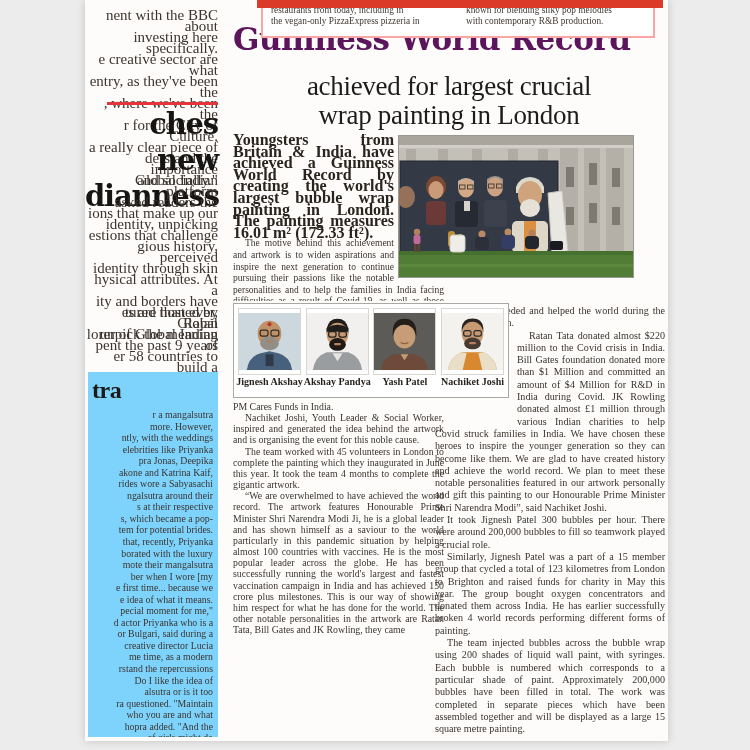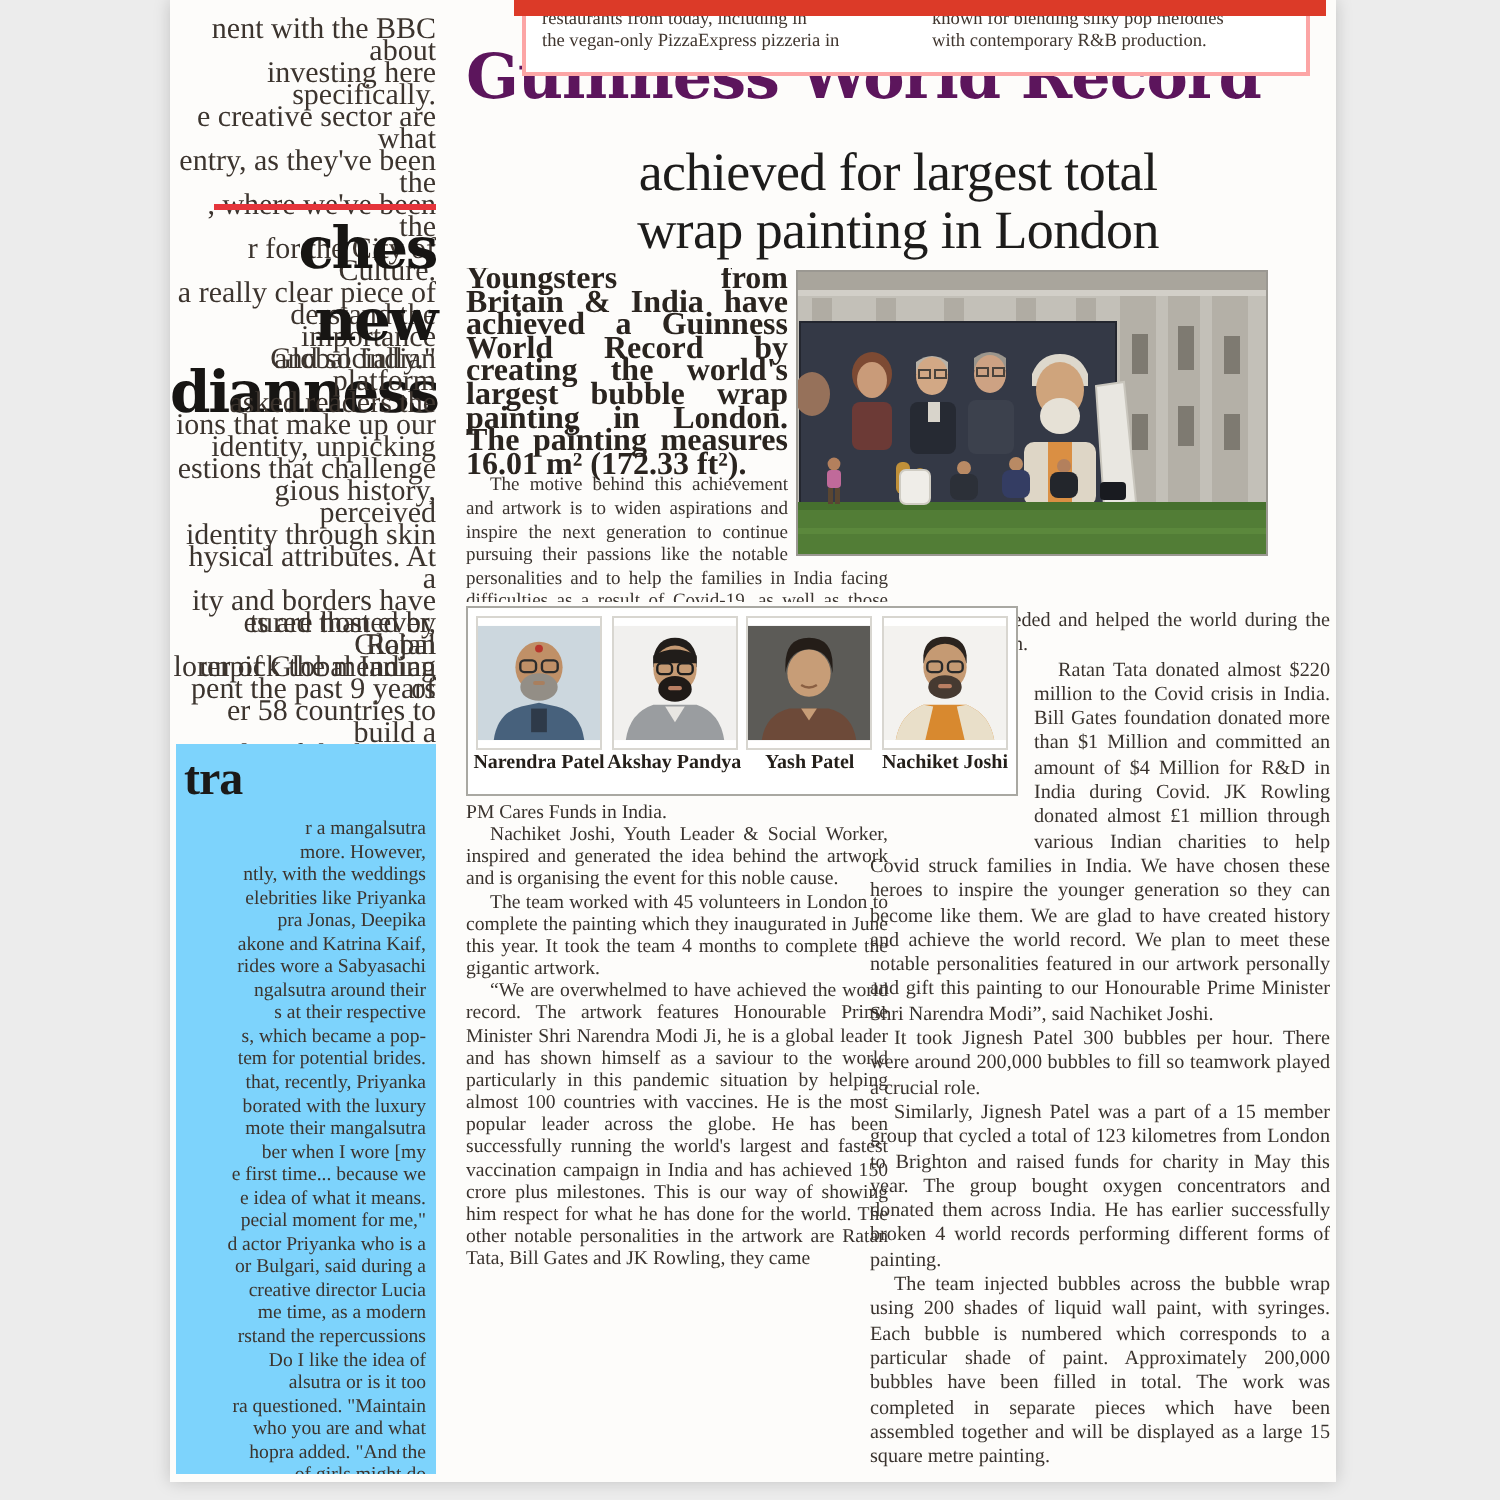--- a/index.html
+++ b/index.html
@@ -64,21 +64,21 @@
 
     <div class="ticker"></div>
     <div class="topbox">
       <p class="tb-col">restaurants from today, including in
 the vegan-only PizzaExpress pizzeria in</p>
       <p class="tb-col">known for blending silky pop melodies
 with contemporary R&amp;B production.</p>
     </div>
 
     <h1 class="headline">Guinness World Record</h1>
-    <h2 class="subhead">achieved for largest total
+    <h2 class="subhead">achieved for largest crucial
 wrap painting in London</h2>
 
     <div class="lc lc-top">nent with the BBC about
 investing here specifically.
 e creative sector are what
 entry, as they've been the
 , where we've been the
 r for the City of Culture.
 a really clear piece of
 derstand the importance
@@ -238,21 +238,21 @@
           <rect width="62" height="58" fill="#ccd7de"></rect>
           <ellipse cx="31" cy="21" rx="12" ry="13" fill="#c09067"></ellipse>
           <circle cx="31" cy="11.5" r="2" fill="#b8352c"></circle>
           <ellipse cx="31" cy="31" rx="9.5" ry="7" fill="#938e86"></ellipse>
           <rect x="28" y="28" width="6" height="2" rx="1" fill="#a97f5e"></rect>
           <rect x="21.5" y="17.5" width="8" height="6" rx="2" fill="none" stroke="#2c2c2c" stroke-width="1.2"></rect>
           <rect x="32.5" y="17.5" width="8" height="6" rx="2" fill="none" stroke="#2c2c2c" stroke-width="1.2"></rect>
           <path d="M8,58 Q10,44 22,41 L31,39 L40,41 Q52,44 54,58 Z" fill="#47617c"></path>
           <rect x="27" y="42" width="8" height="12" fill="#2e3a49"></rect>
         </svg>
-        <span class="pname">Narendra Patel</span>
+        <span class="pname">Jignesh Akshay</span>
       </div>
       <div class="cell">
         <svg viewBox="0 0 62 58">
           <rect width="62" height="58" fill="#f1f0ee"></rect>
           <path d="M20,16 Q22,6 31,6 Q40,6 42,16 L42,21 L20,21 Z" fill="#211d1a"></path>
           <ellipse cx="31" cy="22" rx="11" ry="12" fill="#c59a73"></ellipse>
           <path d="M20,15 Q31,9 42,15 L42,19 L20,19 Z" fill="#211d1a"></path>
           <ellipse cx="31" cy="32" rx="8.5" ry="6.5" fill="#1f1a17"></ellipse>
           <rect x="27.5" y="30.5" width="7" height="2.2" rx="1" fill="#b97f63"></rect>
           <rect x="22" y="19" width="7.5" height="5.5" rx="2" fill="none" stroke="#1e1e1e" stroke-width="1.2"></rect>

